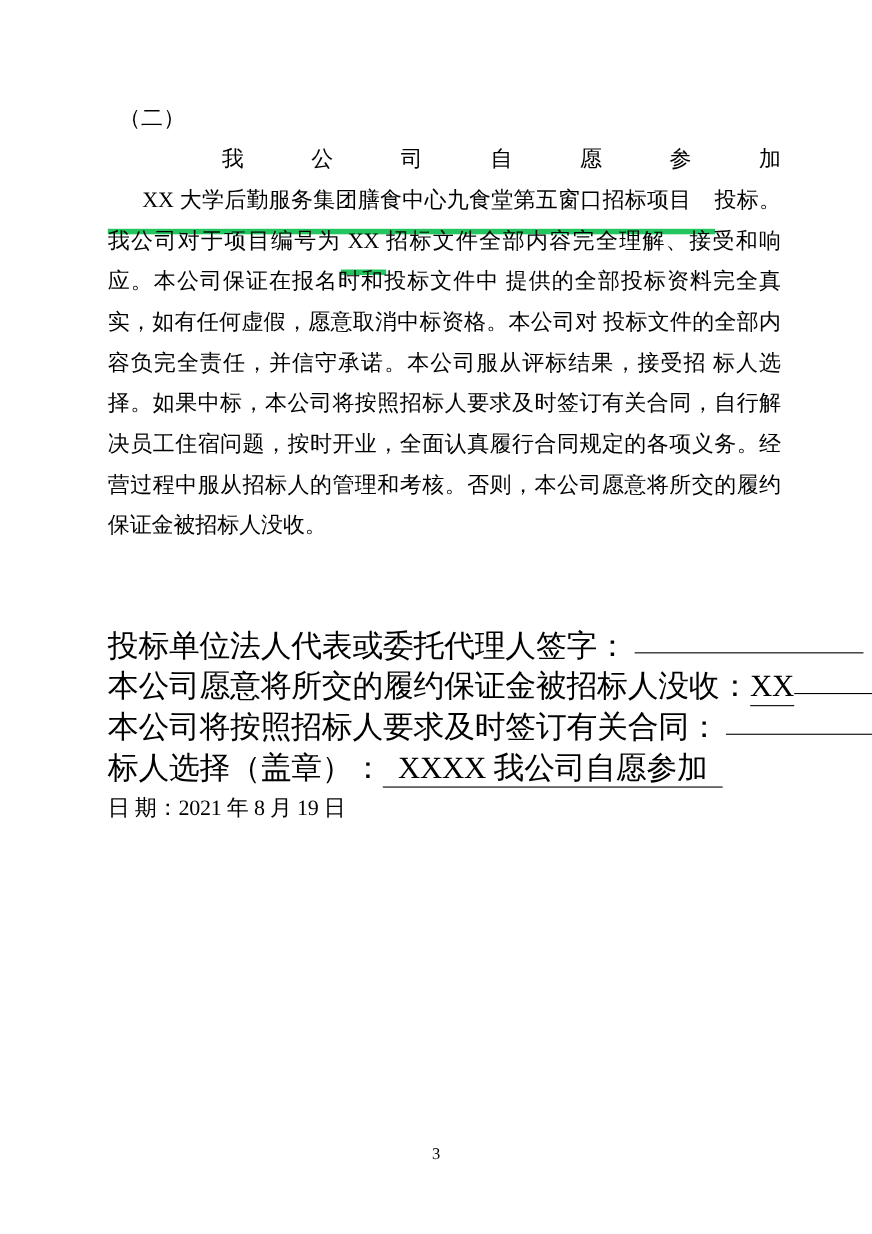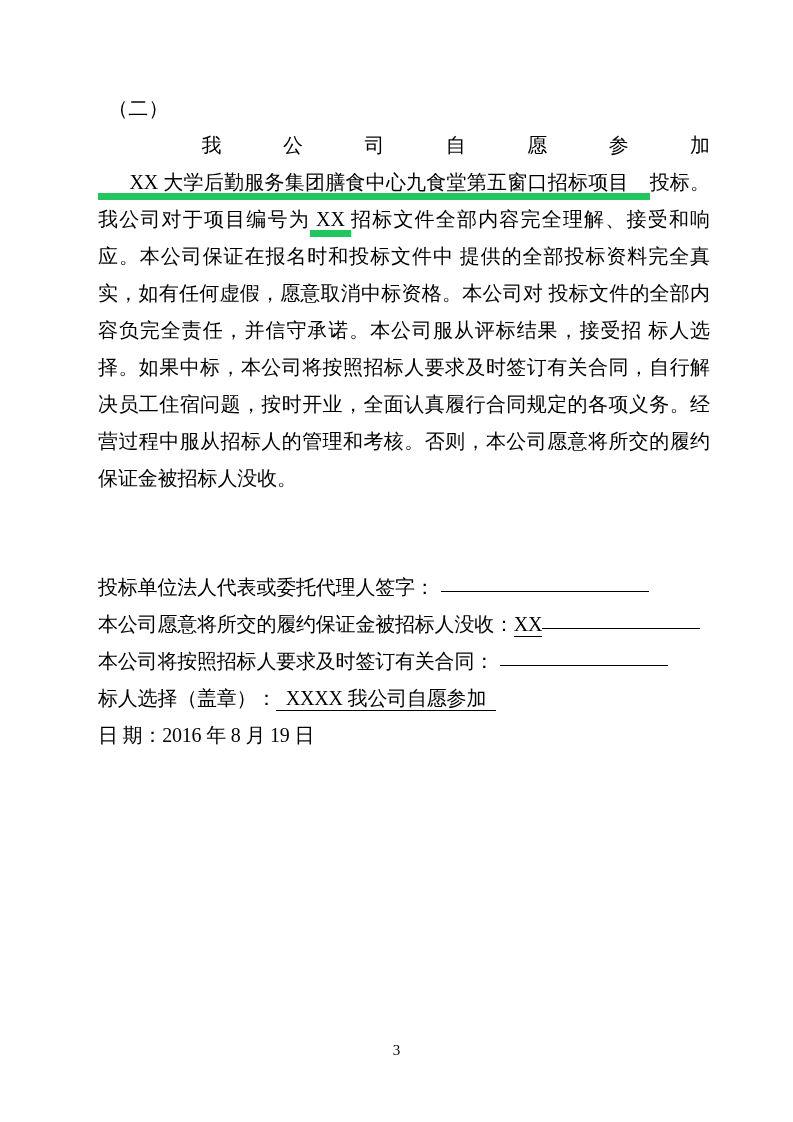--- a/index.html
+++ b/index.html
@@ -68,36 +68,36 @@
     letter-spacing: -0.1px;
     word-break: break-all;
   }
   .body-para .indent {
     display: inline-block;
     width: 42px;
   }
 
   
   .fill {
-    border-bottom: 7px solid #22c55e;
-    padding-bottom: 0;
+    border-bottom: 5px solid #22c55e;
+    padding-bottom: 15px;
     white-space: pre;
   }
 
   
   .gap {
     height: 72px;
   }
 
   
   .sig-block {
     margin: 0;
   }
   .sig-line {
-    font-size: 20px;
+    font-size: 28px;
     line-height: 37px;
     white-space: nowrap;
     letter-spacing: -0.2px;
     display: block;
   }
   .sig-label {
     white-space: pre;
   }
   .sig-value {
     white-space: pre;
@@ -145,21 +145,21 @@
     <div class="sig-block">
 
       <div class="sig-line"><span class="sig-label">投标单位法人代表或委托代理人签字：</span><span class="rule-sign"></span></div>
 
       <div class="sig-line"><span class="sig-label">本公司愿意将所交的履约保证金被招标人没收：</span><span class="sig-value">XX</span><span class="rule-id"></span></div>
 
       <div class="sig-line"><span class="sig-label">本公司将按照招标人要求及时签订有关合同：</span><span class="rule-phone"></span></div>
 
       <div class="sig-line"><span class="sig-label">标人选择（盖章）：</span><span class="sig-value">  XXXX 我公司自愿参加  </span></div>
 
-      <div class="date-line"><span>日 期：</span><span>2016 年 8 月 19 日</span></div>
+      <div class="date-line"><span>日 期：</span><span>2021 年 8 月 19 日</span></div>
 
     </div>
 
   </div>
 
   <div class="page-number">3</div>
 
 </div>
 
 </body></html>

